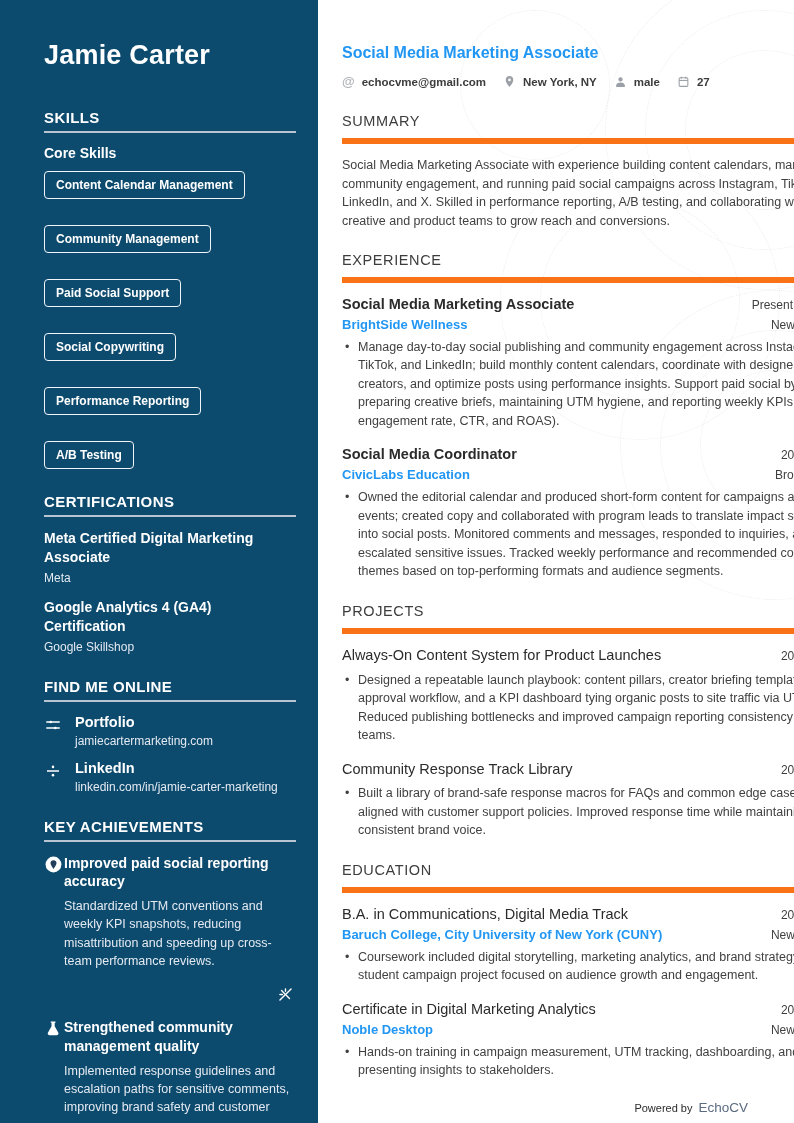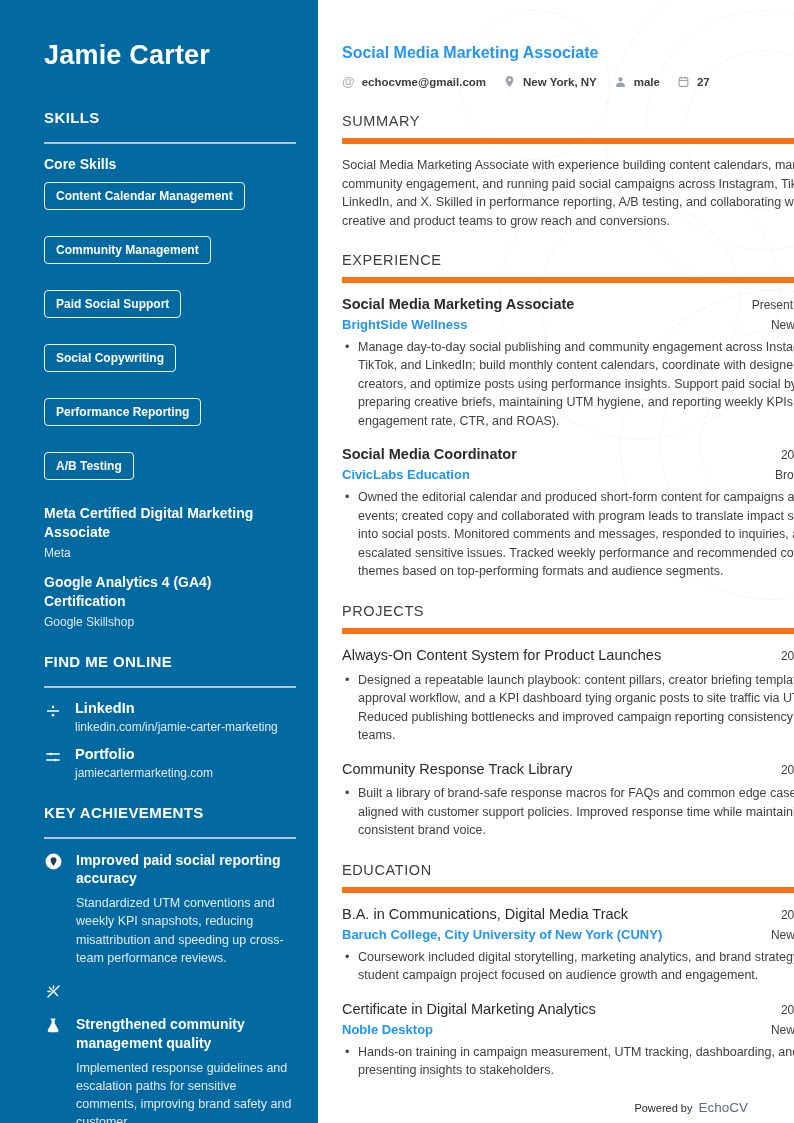--- a/index.html
+++ b/index.html
@@ -8,43 +8,43 @@
   .page {
     position: relative; width: 794px; height: 1123px;
     background: #ffffff; overflow: hidden; margin: 0 auto;
   }
   
   .wm { position: absolute; inset: 0; pointer-events: none; }
   .wm-c { position: absolute; border: 1.5px dotted #dedede; border-radius: 50%; opacity: .55; }
   
   .sidebar {
     position: absolute; left: 0; top: 0; width: 318px; height: 1123px;
-    background: #0369a1; color: #ffffff; padding: 40px 22px 20px 44px;
+    background: #0c4a6e; color: #ffffff; padding: 40px 22px 20px 44px;
     overflow: hidden;
   }
   .name { font-size: 27px; font-weight: bold; letter-spacing: .2px; margin-bottom: 38px; }
   .s-sec { margin-bottom: 24px; }
   .s-head {
     font-size: 15px; font-weight: bold; letter-spacing: .4px;
-    padding-bottom: 16px; border-bottom: 2px solid #b9c4d0; margin-bottom: 12px;
+    padding-bottom: 5px; border-bottom: 2px solid #b9c4d0; margin-bottom: 12px;
   }
   .s-sub { font-size: 14px; font-weight: bold; margin-bottom: 10px; }
   .pills { display: flex; flex-wrap: wrap; gap: 26px 10px; }
   .pill {
     border: 1.5px solid #f2f5f8; border-radius: 4px; padding: 6px 11px;
     font-size: 12px; font-weight: bold; color: #ffffff; white-space: nowrap;
   }
   .cert { margin-bottom: 13px; }
   .cert-name { font-size: 14px; font-weight: bold; line-height: 1.35; margin-bottom: 4px; }
   .cert-issuer { font-size: 12px; color: #e4eaf1; }
   .linkrow { display: flex; gap: 13px; margin-bottom: 12px; }
   .linkrow .licon { width: 18px; flex: 0 0 18px; padding-top: 2px; }
   .link-label { font-size: 14.5px; font-weight: bold; margin-bottom: 4px; }
   .link-url { font-size: 12px; color: #e4eaf1; }
-  .ach { display: flex; gap: 12px; margin-bottom: 14px; }
+  .ach { display: flex; margin-bottom: 14px; justify-content: flex-end; }
   .ach .aicon { width: 20px; flex: 0 0 20px; padding-top: 1px; }
   .ach-title { font-size: 14px; font-weight: bold; line-height: 1.35; margin-bottom: 6px; }
   .ach-desc { font-size: 12.5px; line-height: 1.45; color: #e4eaf1; }
   
   .main {
     position: absolute; left: 318px; top: 0; width: 572px; height: 1123px;
     padding: 44px 45px 20px 24px;
     border-radius: 7px;
   }
   .m-title { color: #2196f3; font-size: 16px; font-weight: bold; margin-bottom: 12px; }
@@ -106,57 +106,58 @@
         <span class="pill">Content Calendar Management</span>
         <span class="pill">Community Management</span>
         <span class="pill">Paid Social Support</span>
         <span class="pill">Social Copywriting</span>
         <span class="pill">Performance Reporting</span>
         <span class="pill">A/B Testing</span>
       </div>
     </section>
 
     <section class="s-sec">
+      <div class="s-head">CERTIFICATIONS</div>
       <div class="cert">
         <div class="cert-name">Meta Certified Digital Marketing Associate</div>
         <div class="cert-issuer">Meta</div>
       </div>
       <div class="cert">
         <div class="cert-name">Google Analytics 4 (GA4) Certification</div>
         <div class="cert-issuer">Google Skillshop</div>
       </div>
     </section>
 
     <section class="s-sec">
       <div class="s-head">FIND ME ONLINE</div>
-      <div class="linkrow">
-        <span class="licon">
-          <svg width="18" height="18" viewBox="0 0 24 24" fill="none" stroke="#ffffff" stroke-width="2">
-            <line x1="4" y1="12" x2="20" y2="12"></line>
-            <circle cx="12" cy="6.5" r="1.7" fill="#ffffff" stroke="none"></circle>
-            <circle cx="12" cy="17.5" r="1.7" fill="#ffffff" stroke="none"></circle>
-          </svg>
-        </span>
-        <div>
-          <div class="link-label">LinkedIn</div>
-          <div class="link-url">linkedin.com/in/jamie-carter-marketing</div>
-        </div>
-      </div>
       <div class="linkrow">
         <span class="licon">
           <svg width="18" height="18" viewBox="0 0 24 24" fill="none" stroke="#ffffff" stroke-width="2">
             <line x1="3" y1="8" x2="21" y2="8"></line>
             <circle cx="9" cy="8" r="1.8" fill="#ffffff" stroke="none"></circle>
             <line x1="3" y1="16" x2="21" y2="16"></line>
             <circle cx="15" cy="16" r="1.8" fill="#ffffff" stroke="none"></circle>
           </svg>
         </span>
         <div>
           <div class="link-label">Portfolio</div>
           <div class="link-url">jamiecartermarketing.com</div>
+        </div>
+      </div>
+      <div class="linkrow">
+        <span class="licon">
+          <svg width="18" height="18" viewBox="0 0 24 24" fill="none" stroke="#ffffff" stroke-width="2">
+            <line x1="4" y1="12" x2="20" y2="12"></line>
+            <circle cx="12" cy="6.5" r="1.7" fill="#ffffff" stroke="none"></circle>
+            <circle cx="12" cy="17.5" r="1.7" fill="#ffffff" stroke="none"></circle>
+          </svg>
+        </span>
+        <div>
+          <div class="link-label">LinkedIn</div>
+          <div class="link-url">linkedin.com/in/jamie-carter-marketing</div>
         </div>
       </div>
     </section>
 
     <section class="s-sec">
       <div class="s-head">KEY ACHIEVEMENTS</div>
 
       <div class="ach">
         <span class="aicon">
           <svg width="19" height="19" viewBox="0 0 24 24">

